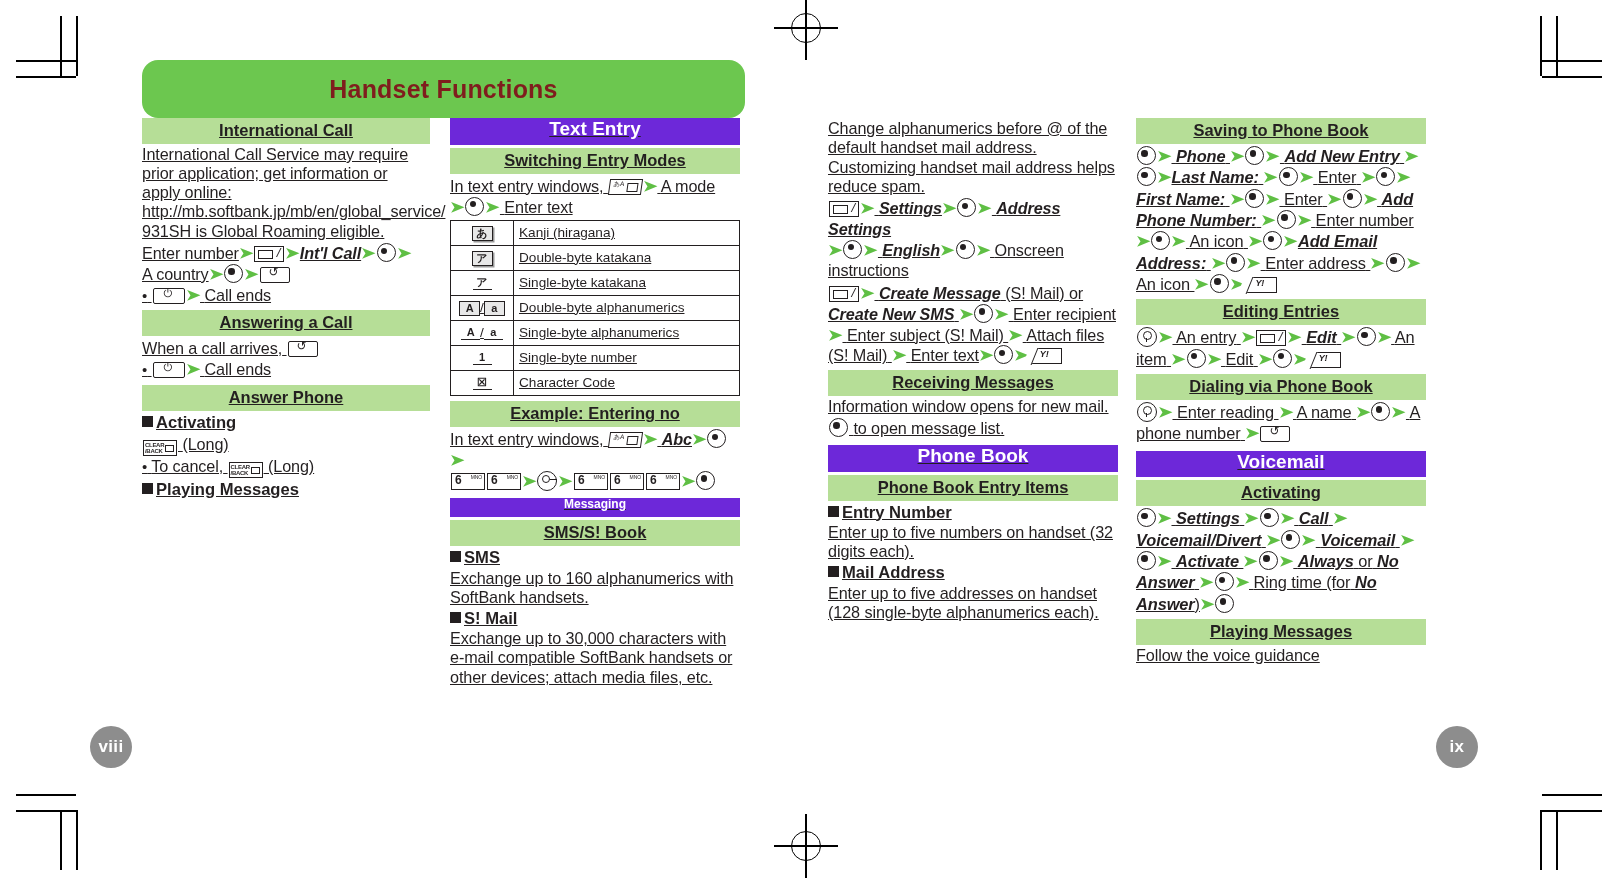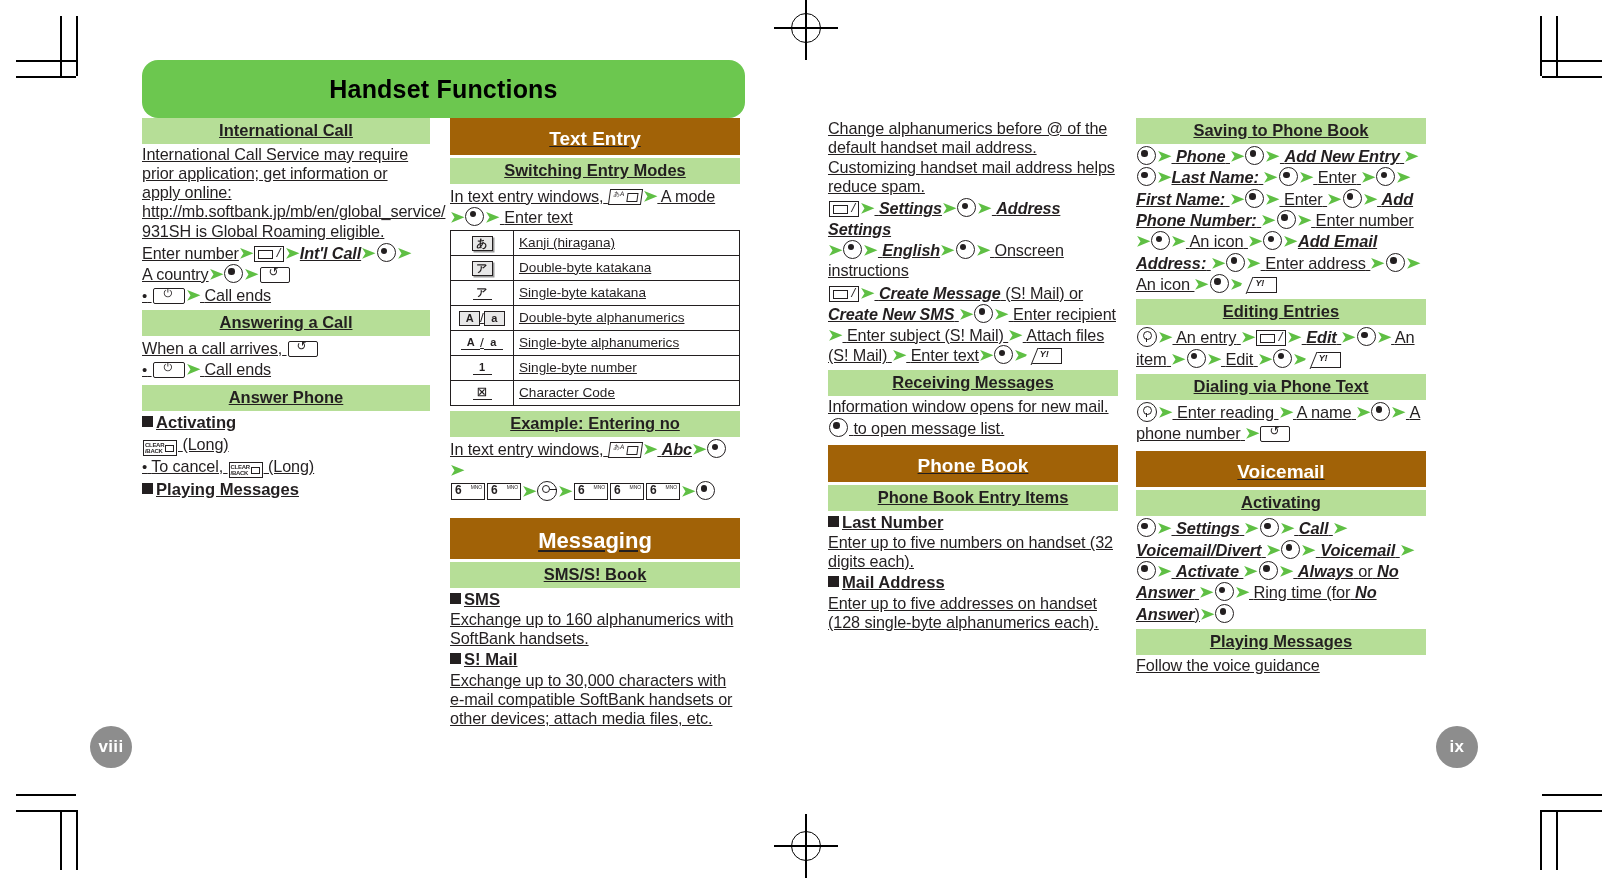--- a/index.html
+++ b/index.html
@@ -16,33 +16,33 @@
   .reg:before,.reg:after{content:"";position:absolute;background:#000;}
   .reg:before{left:21px;top:-10px;width:1.6px;height:64px;}
   .reg:after{top:21px;left:-10px;height:1.6px;width:64px;}
   .reg span{position:absolute;left:7px;top:7px;width:28px;height:28px;border:1.4px solid #000;border-radius:50%;background:transparent;}
   .title-bar{
     position:absolute;left:142px;top:60px;width:603px;height:58px;
     background:#6cc74f;border-radius:16px;
     display:flex;align-items:center;justify-content:center;
   }
   .title-bar .t{
-    color:#000000;font-size:25px;font-weight:bold;letter-spacing:.2px;
+    color:#7f1d1d;font-size:25px;font-weight:bold;letter-spacing:.2px;
   }
 
   .col{position:absolute;top:118px;text-decoration:underline;}
   .col1{left:142px;width:288px;}
   .col2{left:450px;width:290px;}
   .col3{left:828px;width:290px;}
   .col4{left:1136px;width:290px;}
 
   
   .bar-dark{
-    background:#a16207;color:#fff;font-weight:bold;font-size:17.5px;
-    text-align:center;padding:10px 0 5px;margin:0 0 0 0;line-height:1.15;
+    background:#6d28d9;color:#fff;font-weight:bold;font-size:17.5px;
+    text-align:center;padding:0 0 5px;margin:0 0 0 0;line-height:1.15;
   }
   .bar-green{
     background:#b6de97;color:#231f20;font-weight:bold;font-size:16.5px;
     text-align:center;padding:3px 0 4px;line-height:1.15;
   }
 
   p.body{
     margin:1px 0 0;font-size:16.2px;line-height:1.175;color:#231f20;
     letter-spacing:-.1px;
   }
@@ -228,21 +228,21 @@
       </tr>
     </tbody>
       </table>
 
     <div class="bar-green" style="margin-top:5px;">Example: Entering no</div>
     <div class="steps">
       <span>In text entry windows,</span> <span class="k-mode"><i>あA</i><b></b></span><span class="ar">➤</span> <span class="bi">Abc</span><span class="ar">➤</span><span class="ctr"></span><span class="ar">➤</span><br>
       <span class="k-num"><i>6</i><b>MNO</b></span><span class="k-num"><i>6</i><b>MNO</b></span><span class="ar">➤</span><span class="k-star"></span><span class="ar">➤</span><span class="k-num"><i>6</i><b>MNO</b></span><span class="k-num"><i>6</i><b>MNO</b></span><span class="k-num"><i>6</i><b>MNO</b></span><span class="ar">➤</span><span class="ctr"></span>
     </div>
 
-    <div class="bar-dark" style="margin-top:17px;font-size:22px;">Messaging</div>
+    <div class="bar-dark" style="margin-top:7px;font-size:12px;">Messaging</div>
     <div class="bar-green" style="margin-top:3px;">SMS/S! Book</div>
     <p class="sub"><span class="sq"></span><span>SMS</span></p>
     <p class="body">Exchange up to 160 alphanumerics with SoftBank handsets.</p>
     <p class="sub"><span class="sq"></span><span>S! Mail</span></p>
     <p class="body">Exchange up to 30,000 characters with e-mail compatible SoftBank handsets or other devices; attach media files, etc.</p>
   </div>
 
   <div class="col col3">
 
     <p class="body">Change alphanumerics before @ of the default handset mail address.</p>
@@ -257,39 +257,39 @@
     </div>
 
     <div class="bar-green" style="margin-top:4px;">Receiving Messages</div>
     <p class="body">Information window opens for new mail.</p>
     <div class="steps">
       <span class="ctr"></span> <span>to open message list.</span>
     </div>
 
     <div class="bar-dark" style="margin-top:6px;font-size:19px;">Phone Book</div>
     <div class="bar-green" style="margin-top:3px;">Phone Book Entry Items</div>
-    <p class="sub"><span class="sq"></span><span>Last Number</span></p>
+    <p class="sub"><span class="sq"></span><span>Entry Number</span></p>
     <p class="body">Enter up to five numbers on handset (32 digits each).</p>
     <p class="sub"><span class="sq"></span><span>Mail Address</span></p>
     <p class="body">Enter up to five addresses on handset (128 single-byte alphanumerics each).</p>
   </div>
 
   <div class="col col4">
 
     <div class="bar-green">Saving to Phone Book</div>
     <div class="steps big">
       <span class="ctr"></span><span class="ar">➤</span> <span class="bi">Phone</span> <span class="ar">➤</span><span class="ctr"></span><span class="ar">➤</span> <span class="bi">Add New Entry</span> <span class="ar">➤</span><span class="ctr"></span><span class="ar">➤</span><span class="bi">Last Name:</span> <span class="ar">➤</span><span class="ctr"></span><span class="ar">➤</span> <span>Enter</span> <span class="ar">➤</span><span class="ctr"></span><span class="ar">➤</span> <span class="bi">First Name:</span> <span class="ar">➤</span><span class="ctr"></span><span class="ar">➤</span> <span>Enter</span> <span class="ar">➤</span><span class="ctr"></span><span class="ar">➤</span> <span class="bi">Add Phone Number:</span> <span class="ar">➤</span><span class="ctr"></span><span class="ar">➤</span> <span>Enter number</span> <span class="ar">➤</span><span class="ctr"></span><span class="ar">➤</span> <span>An icon</span> <span class="ar">➤</span><span class="ctr"></span><span class="ar">➤</span><span class="bi">Add Email Address:</span> <span class="ar">➤</span><span class="ctr"></span><span class="ar">➤</span> <span>Enter address</span> <span class="ar">➤</span><span class="ctr"></span><span class="ar">➤</span> <span>An icon</span> <span class="ar">➤</span><span class="ctr"></span><span class="ar">➤</span><span class="k-y"></span>
     </div>
 
     <div class="bar-green" style="margin-top:4px;">Editing Entries</div>
     <div class="steps big">
       <span class="k-pb"></span><span class="ar">➤</span> <span>An entry</span> <span class="ar">➤</span><span class="key k-mail"></span><span class="ar">➤</span> <span class="bi">Edit</span> <span class="ar">➤</span><span class="ctr"></span><span class="ar">➤</span> <span>An item</span> <span class="ar">➤</span><span class="ctr"></span><span class="ar">➤</span> <span>Edit</span> <span class="ar">➤</span><span class="ctr"></span><span class="ar">➤</span><span class="k-y"></span>
     </div>
 
-    <div class="bar-green" style="margin-top:4px;">Dialing via Phone Text</div>
+    <div class="bar-green" style="margin-top:4px;">Dialing via Phone Book</div>
     <div class="steps big">
       <span class="k-pb"></span><span class="ar">➤</span> <span>Enter reading</span> <span class="ar">➤</span> <span>A name</span> <span class="ar">➤</span><span class="ctr"></span><span class="ar">➤</span> <span>A phone number</span> <span class="ar">➤</span><span class="key k-call"></span>
     </div>
 
     <div class="bar-dark" style="margin-top:6px;font-size:19px;">Voicemail</div>
     <div class="bar-green" style="margin-top:3px;">Activating</div>
     <div class="steps big">
       <span class="ctr"></span><span class="ar">➤</span> <span class="bi">Settings</span> <span class="ar">➤</span><span class="ctr"></span><span class="ar">➤</span> <span class="bi">Call</span> <span class="ar">➤</span> <span class="bi">Voicemail/Divert</span> <span class="ar">➤</span><span class="ctr"></span><span class="ar">➤</span> <span class="bi">Voicemail</span> <span class="ar">➤</span><span class="ctr"></span><span class="ar">➤</span> <span class="bi">Activate</span> <span class="ar">➤</span><span class="ctr"></span><span class="ar">➤</span> <span class="bi">Always</span> <span>or</span> <span class="bi">No Answer</span> <span class="ar">➤</span><span class="ctr"></span><span class="ar">➤</span> <span>Ring time (for</span> <span class="bi">No Answer</span><span>)</span><span class="ar">➤</span><span class="ctr"></span>
     </div>
 

